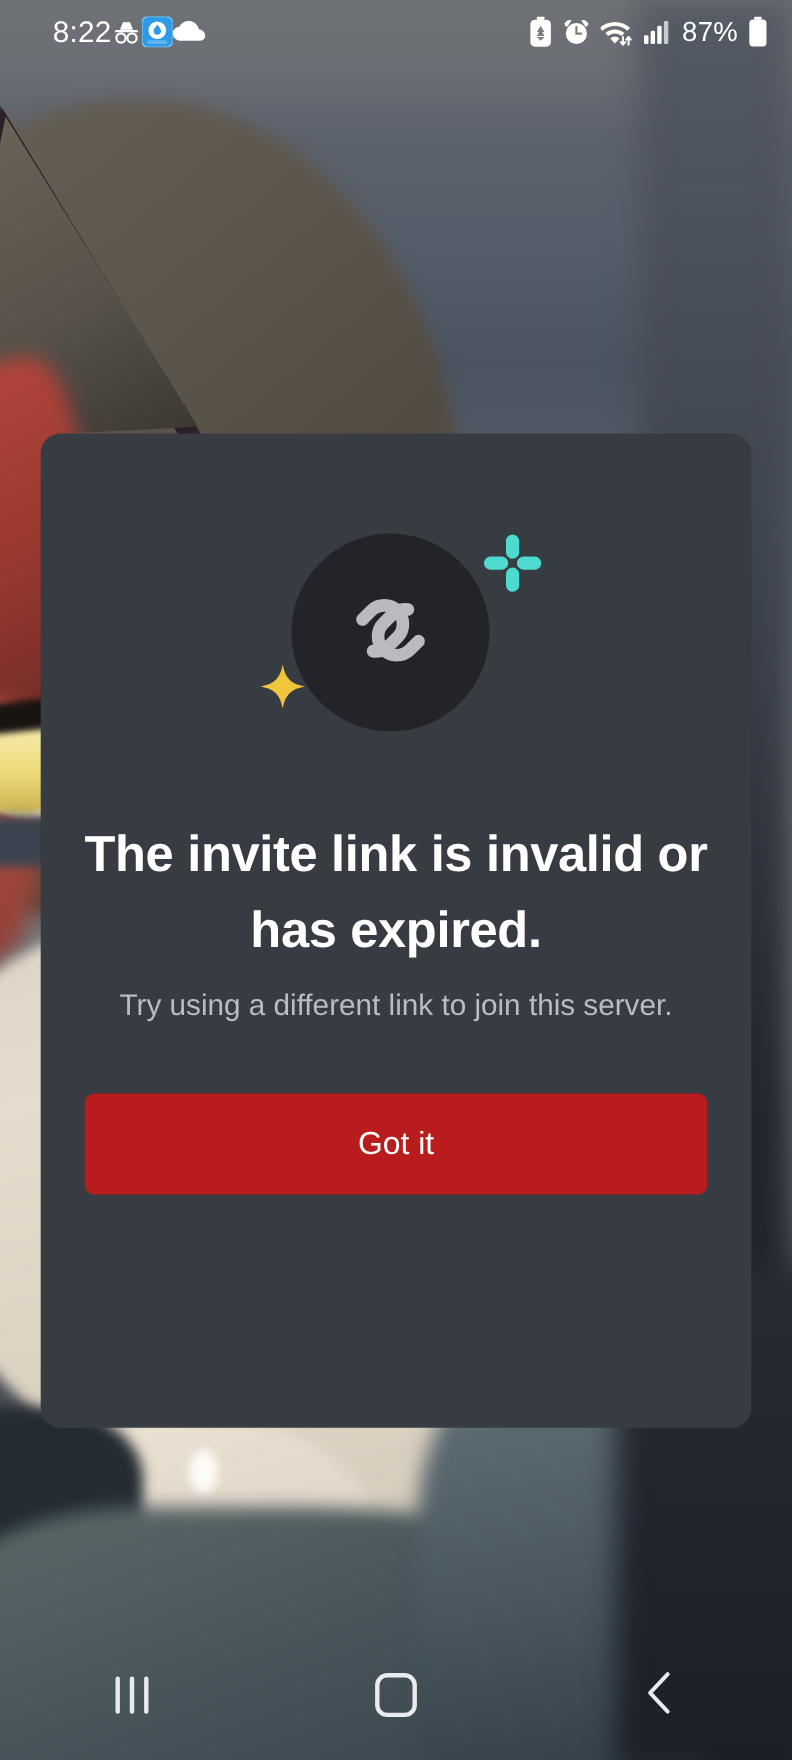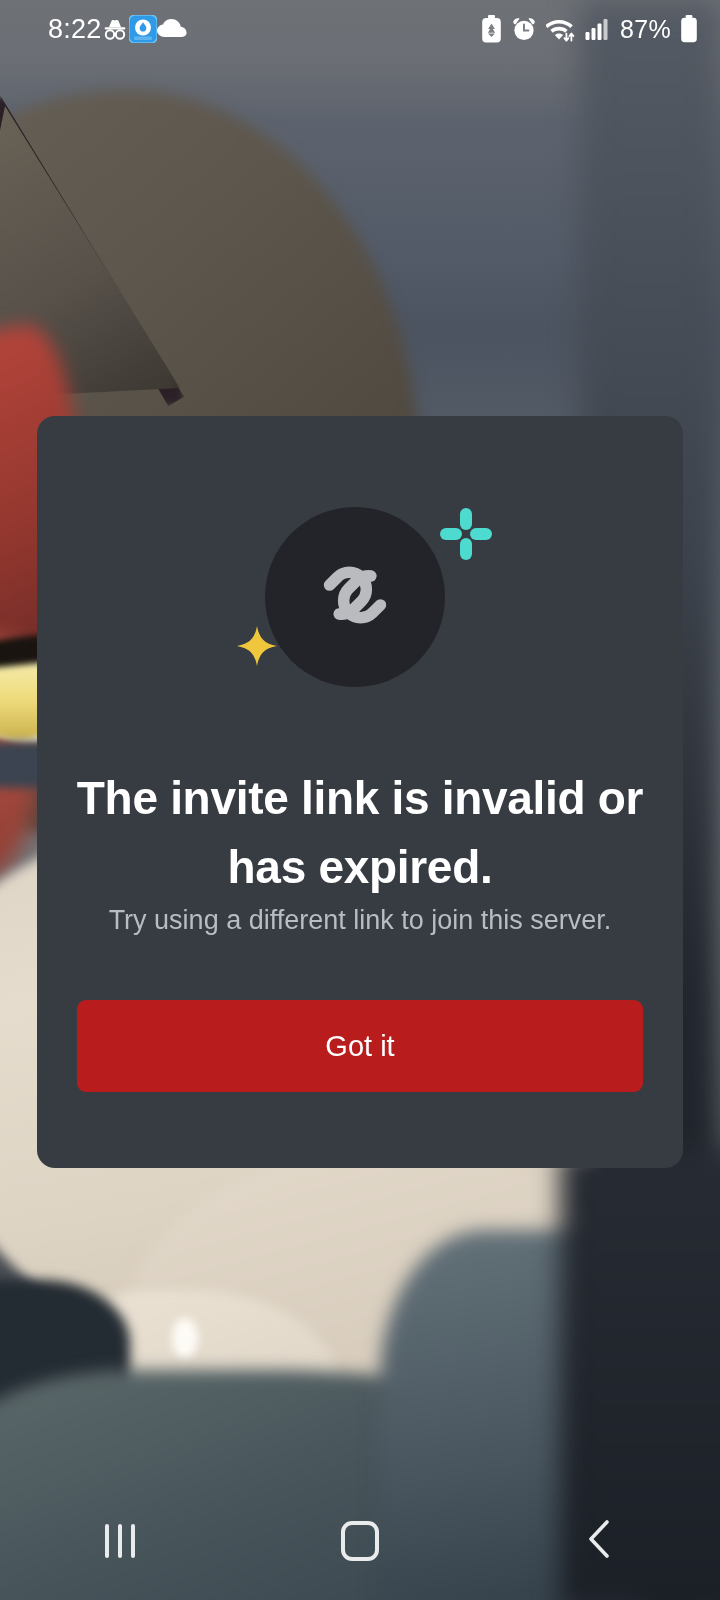--- a/index.html
+++ b/index.html
@@ -163,22 +163,22 @@
   }
   .sb-left { display:flex; align-items:center; }
   .sb-right { display:flex; gap:9px; }
   #clock { font-size:27px; letter-spacing:.2px; }
   .sb-icon { display:inline-flex; align-items:center; justify-content:center; }
   #battery-pct { font-size:25px; margin-left:2px; letter-spacing:.3px; }
 
   
   #dialog {
     position:absolute;
-    left:37px; top:416px;
-    width:646px; height:752px;
+    left:37px; top:394px;
+    width:646px; height:904px;
     background:#373b42;
     border-radius:18px;
     z-index:20;
     display:flex; flex-direction:column; align-items:center;
   }
 
   
   #illustration {
     position:relative;
     width:250px; height:230px;
@@ -215,21 +215,21 @@
     margin-top:44px;
     width:580px;
     text-align:center;
     color:#ffffff;
     font-size:46px;
     font-weight:bold;
     line-height:1.5;
     letter-spacing:-0.3px;
   }
   #dialog-subtitle {
-    margin-top:0;
+    margin-top:16px;
     width:600px;
     text-align:center;
     color:#b8bcc3;
     font-size:27px;
     line-height:1.35;
   }
 
   
   #got-it-button {
     margin-top:62px;

